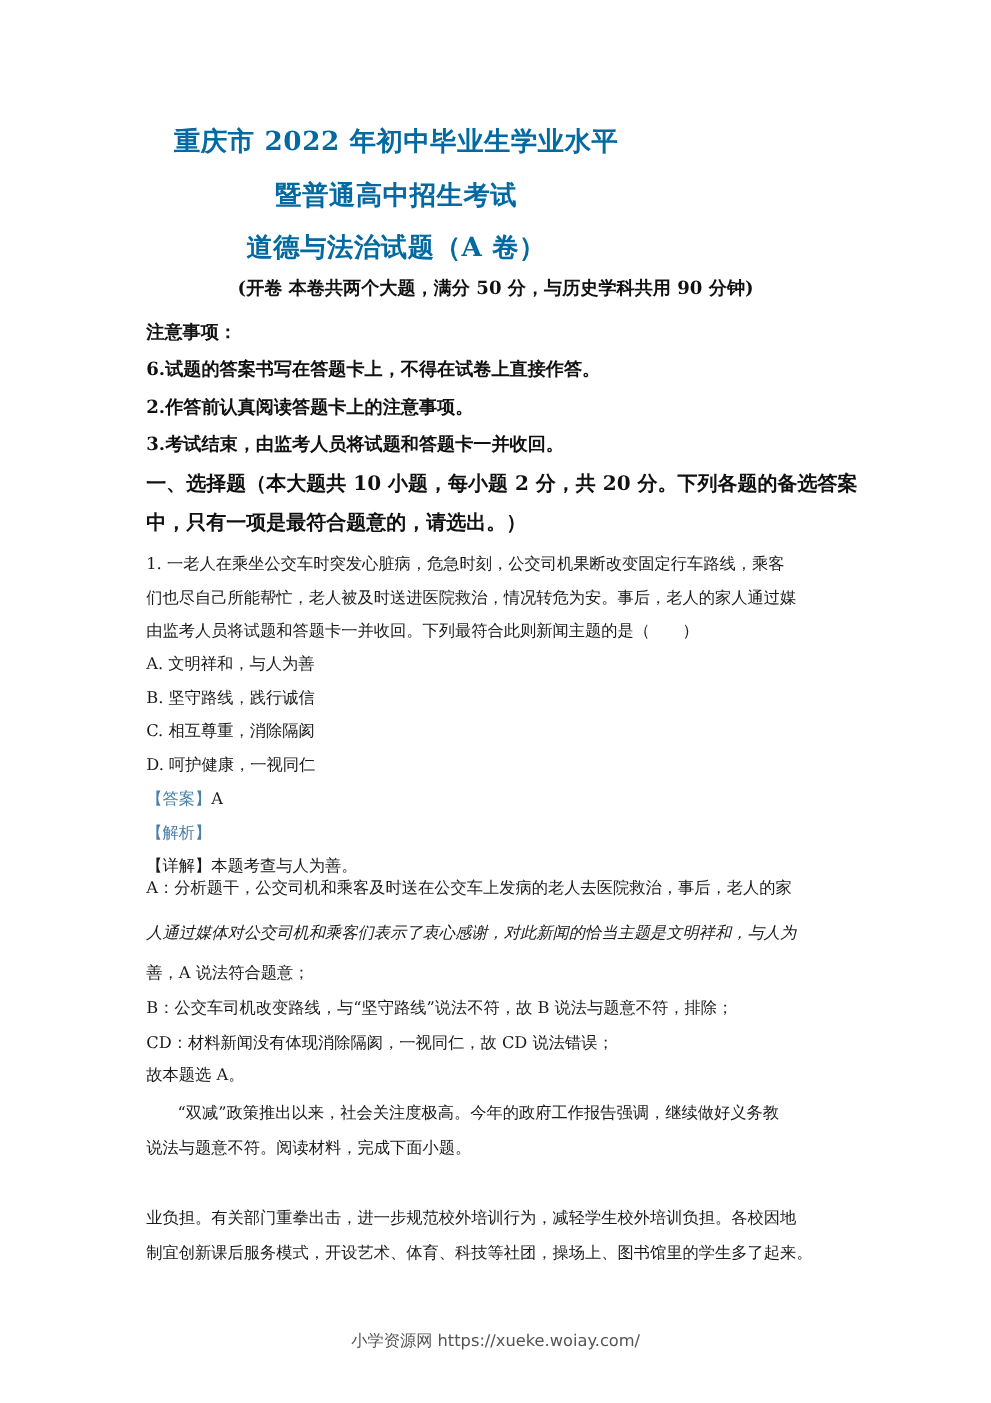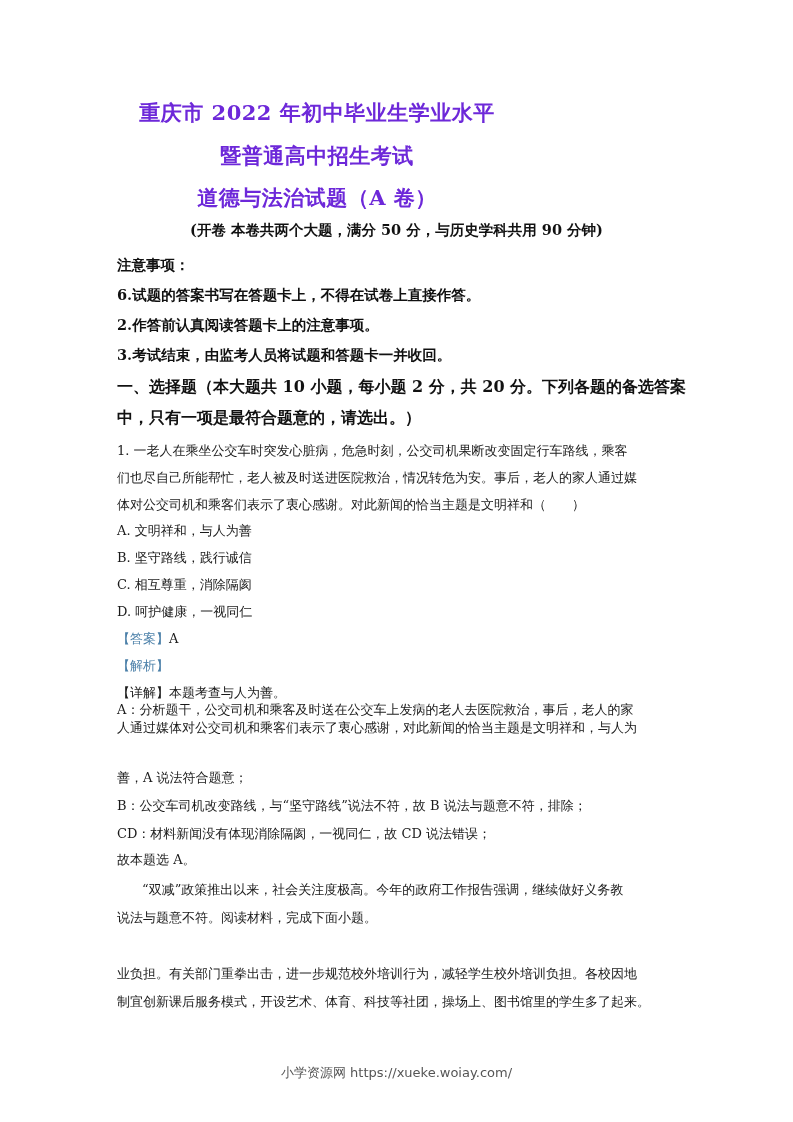--- a/index.html
+++ b/index.html
@@ -4,21 +4,21 @@
   <style>
     html, body { margin: 0; padding: 0; background: #ffffff; }
     body {
       width: 793px; height: 1122px; position: relative; overflow: hidden;
       font-family: "DejaVu Serif", "Liberation Serif", serif;
       color: #111;
     }
     .page { position: absolute; left: 0; top: 0; width: 793px; height: 1122px; }
     .title {
       position: absolute; left: 0; width: 634px; text-align: center;
-      font-weight: bold; font-size: 21px; letter-spacing: 0.5px; color: #6d28d9;
+      font-weight: bold; font-size: 21px; letter-spacing: 0.5px; color: #0369a1;
     }
     .t1 { top: 99px; }
     .t2 { top: 142px; }
     .t3 { top: 184px; }
     .subtitle {
       position: absolute; left: 0; width: 793px; text-align: center; top: 221px;
       font-weight: bold; font-size: 14.5px; color: #111;
     }
     .line {
       position: absolute; left: 117px; white-space: nowrap; font-size: 14.5px;
@@ -46,35 +46,35 @@
   <div class="line bold" style="top:256px;">注意事项：</div>
   <div class="line bold" style="top:286px;">6.试题的答案书写在答题卡上，不得在试卷上直接作答。</div>
   <div class="line bold" style="top:316px;">2.作答前认真阅读答题卡上的注意事项。</div>
   <div class="line bold" style="top:346px;">3.考试结束，由监考人员将试题和答题卡一并收回。</div>
 
   <div class="line bold big" style="top:377px;">一、选择题（本大题共 10 小题，每小题 2 分，共 20 分。下列各题的备选答案</div>
   <div class="line bold big" style="top:408px;">中，只有一项是最符合题意的，请选出。）</div>
 
   <div class="line body" style="top:442px;">1. 一老人在乘坐公交车时突发心脏病，危急时刻，公交司机果断改变固定行车路线，乘客</div>
   <div class="line body" style="top:469px;">们也尽自己所能帮忙，老人被及时送进医院救治，情况转危为安。事后，老人的家人通过媒</div>
-  <div class="line body" style="top:496px;">体对公交司机和乘客们表示了衷心感谢。对此新闻的恰当主题是文明祥和（　　）</div>
+  <div class="line body" style="top:496px;">由监考人员将试题和答题卡一并收回。下列最符合此则新闻主题的是（　　）</div>
 
   <div class="line body" style="top:522px;">A. 文明祥和，与人为善</div>
   <div class="line body" style="top:549px;">B. 坚守路线，践行诚信</div>
   <div class="line body" style="top:576px;">C. 相互尊重，消除隔阂</div>
   <div class="line body" style="top:603px;">D. 呵护健康，一视同仁</div>
 
   <div class="line body" style="top:630px;">
     <span class="tag">【答案】</span><span>A</span>
   </div>
   <div class="line body tag" style="top:657px;">【解析】</div>
   <div class="line body" style="top:684px;">【详解】本题考查与人为善。</div>
 
   <div class="line body" style="top:701px;">A：分析题干，公交司机和乘客及时送在公交车上发病的老人去医院救治，事后，老人的家</div>
-  <div class="line body" style="top:719px;">人通过媒体对公交司机和乘客们表示了衷心感谢，对此新闻的恰当主题是文明祥和，与人为</div>
+  <div class="line body" style="top:737px;font-style:italic;">人通过媒体对公交司机和乘客们表示了衷心感谢，对此新闻的恰当主题是文明祥和，与人为</div>
   <div class="line body" style="top:769px;">善，A 说法符合题意；</div>
   <div class="line body" style="top:797px;">B：公交车司机改变路线，与“坚守路线”说法不符，故 B 说法与题意不符，排除；</div>
   <div class="line body" style="top:825px;">CD：材料新闻没有体现消除隔阂，一视同仁，故 CD 说法错误；</div>
   <div class="line body" style="top:851px;">故本题选 A。</div>
 
   <div class="line body indent" style="top:881px;">“双减”政策推出以来，社会关注度极高。今年的政府工作报告强调，继续做好义务教</div>
   <div class="line body" style="top:909px;">说法与题意不符。阅读材料，完成下面小题。</div>
   <div class="line body" style="top:965px;">业负担。有关部门重拳出击，进一步规范校外培训行为，减轻学生校外培训负担。各校因地</div>
   <div class="line body" style="top:993px;">制宜创新课后服务模式，开设艺术、体育、科技等社团，操场上、图书馆里的学生多了起来。</div>
 

